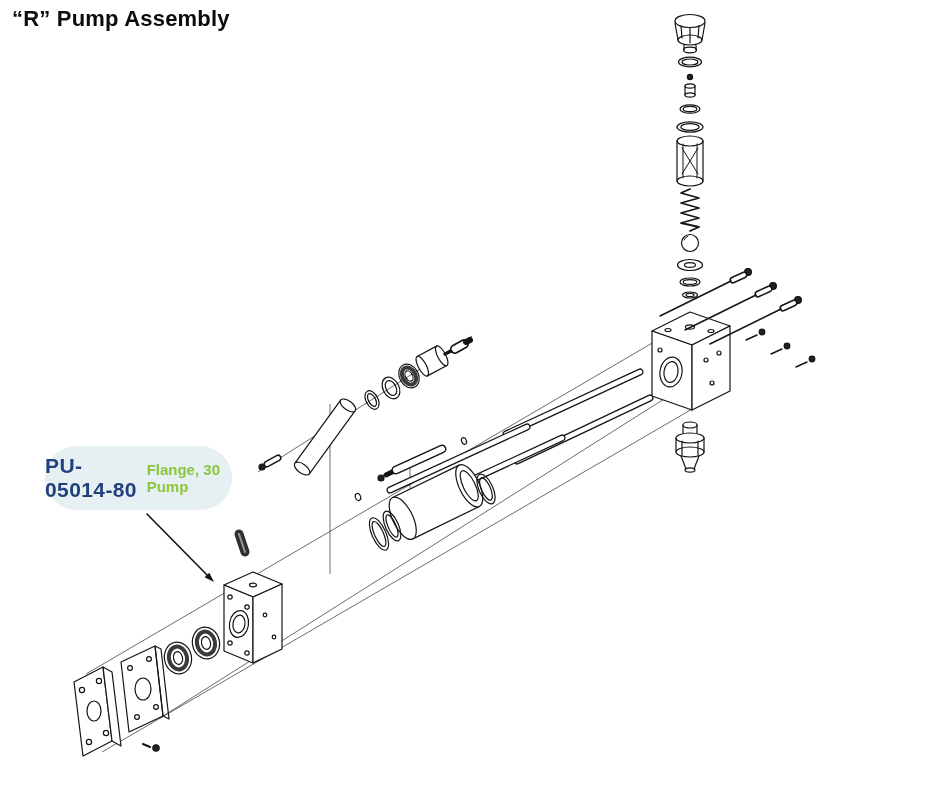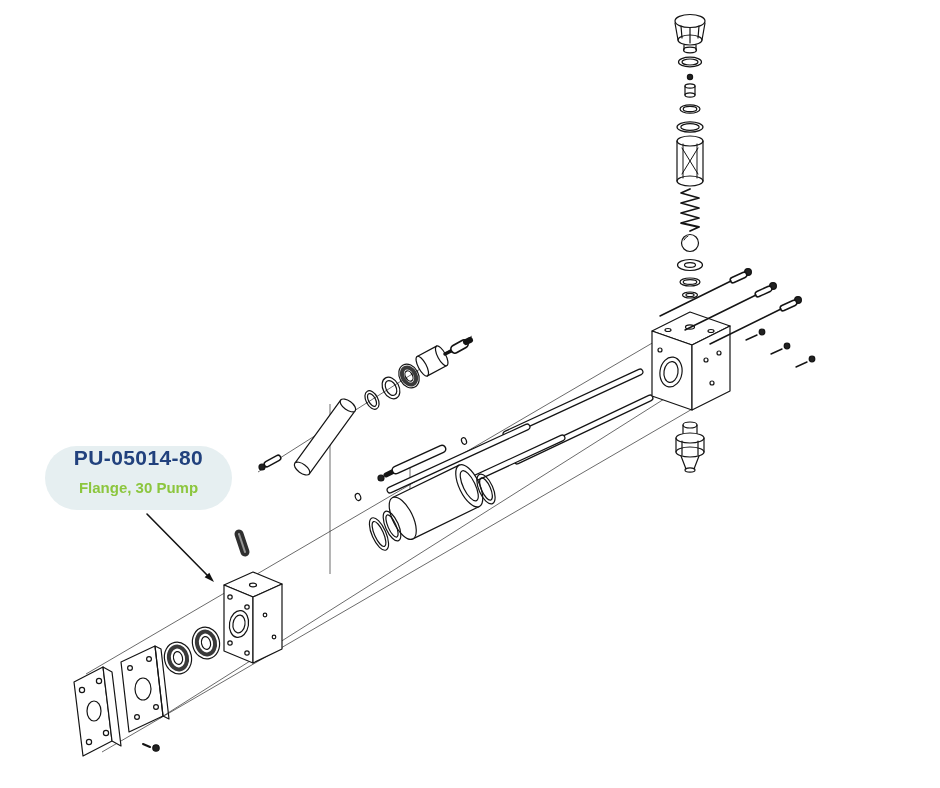--- a/index.html
+++ b/index.html
@@ -7,31 +7,32 @@
     position:relative; width:940px; height:788px; background:#ffffff;
     overflow:hidden; font-family:"Liberation Sans", sans-serif;
   }
   .title {
     position:absolute; left:12px; top:6px; margin:0;
     font-size:22px; font-weight:800; color:#0c0c0c; letter-spacing:.2px;
   }
   .callout {
     position:absolute; left:45px; top:446px; width:187px; height:64px;
     border-radius:32px; background:#e6eff1;
-    display:flex; flex-direction:column; align-items:center; gap:9px;
+    display:flex; flex-direction:row; align-items:center; gap:9px;
   }
   .callout .pn   { font-size:21px; font-weight:700; color:#21417d; letter-spacing:.4px; }
   .callout .desc { font-size:15px; font-weight:700; color:#8cc63e; }
   svg.diagram { position:absolute; left:0; top:0; }
 </style>
 </head>
 <body>
 
 <div class="page">
 
+  <h1 class="title">“R” Pump Assembly</h1>
 
   <div class="callout" style="background: rgb(230, 239, 241);">
     <div class="pn" style="color: rgb(33, 65, 125);">PU-05014-80</div>
     <div class="desc" style="color: rgb(140, 198, 62);">Flange, 30 Pump</div>
   </div>
 
   <svg class="diagram" width="940" height="788" viewBox="0 0 940 788">
 
     <g stroke="#2b2b2b" stroke-width="0.7" fill="none">
       <line x1="86" y1="674" x2="654" y2="342"></line>

